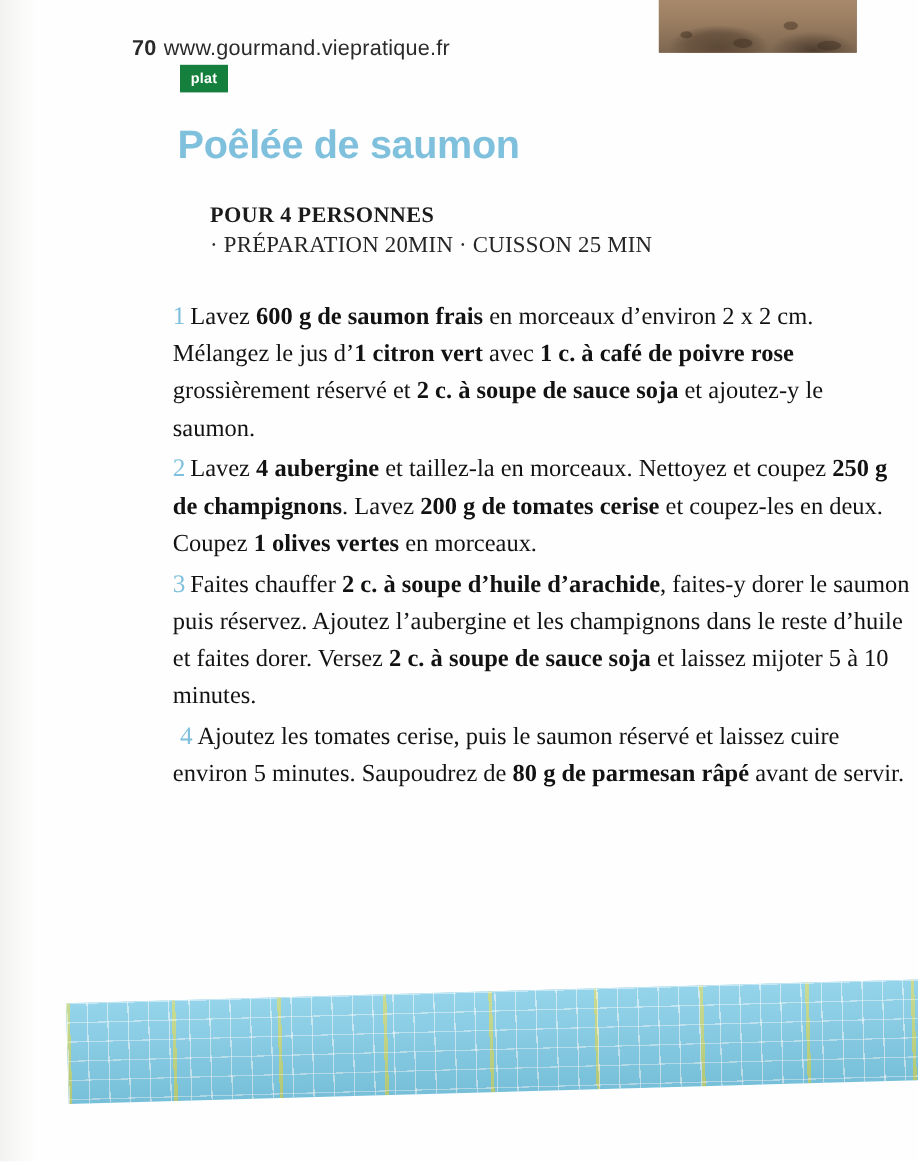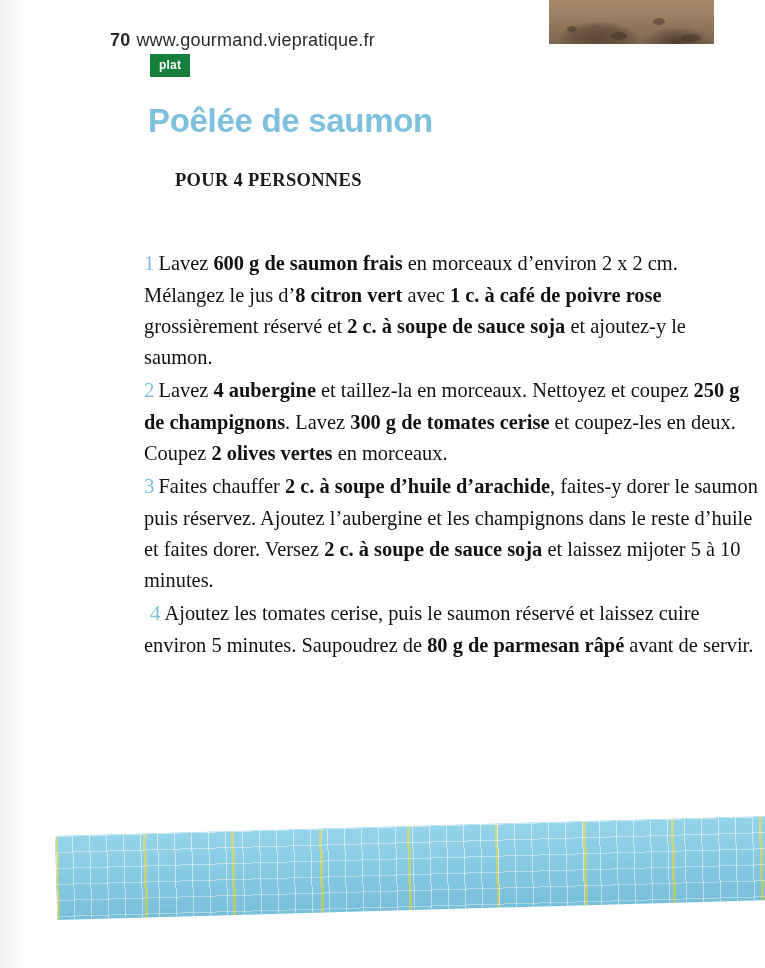--- a/index.html
+++ b/index.html
@@ -196,25 +196,26 @@
   </div>
 
   <div class="badge">plat</div>
 
   <h1 class="title">
     <span class="l1">Poêlée de saumon</span>
   </h1>
 
   <div class="meta">
     <span class="servings">POUR 4 PERSONNES</span>
+    <span class="times">· PRÉPARATION 20MIN  · CUISSON 25 MIN</span>
   </div>
 
   <div class="steps">
-      <p class="step"><span class="num">1</span><span><span>Lavez </span><b>600 g de saumon frais</b><span> en morceaux d’environ 2 x 2 cm. Mélangez le jus d’</span><b>8 citron vert</b><span> avec </span><b>1 c. à café de poivre rose</b><span> grossièrement réservé et </span><b>2 c. à soupe de sauce soja</b><span> et ajoutez-y le saumon.</span></span></p>
-      <p class="step"><span class="num">2</span><span><span>Lavez </span><b>4 aubergine</b><span> et taillez-la en morceaux. Nettoyez et coupez </span><b>250 g de champignons</b><span>. Lavez </span><b>300 g de tomates cerise</b><span> et coupez-les en deux. Coupez </span><b>2 olives vertes</b><span> en morceaux.</span></span></p>
+      <p class="step"><span class="num">1</span><span><span>Lavez </span><b>600 g de saumon frais</b><span> en morceaux d’environ 2 x 2 cm. Mélangez le jus d’</span><b>1 citron vert</b><span> avec </span><b>1 c. à café de poivre rose</b><span> grossièrement réservé et </span><b>2 c. à soupe de sauce soja</b><span> et ajoutez-y le saumon.</span></span></p>
+      <p class="step"><span class="num">2</span><span><span>Lavez </span><b>4 aubergine</b><span> et taillez-la en morceaux. Nettoyez et coupez </span><b>250 g de champignons</b><span>. Lavez </span><b>200 g de tomates cerise</b><span> et coupez-les en deux. Coupez </span><b>1 olives vertes</b><span> en morceaux.</span></span></p>
       <p class="step"><span class="num">3</span><span><span>Faites chauffer </span><b>2 c. à soupe d’huile d’arachide</b><span>, faites-y dorer le saumon puis réservez. Ajoutez l’aubergine et les champignons dans le reste d’huile et faites dorer. Versez </span><b>2 c. à soupe de sauce soja</b><span> et laissez mijoter 5 à 10 minutes.</span></span></p>
       <p class="step"><span class="num ind">4</span><span><span>Ajoutez les tomates cerise, puis le saumon réservé et laissez cuire environ 5 minutes. Saupoudrez de </span><b>80 g de parmesan râpé</b><span> avant de servir.</span></span></p>
     </div>
 
   <div class="banner">
     <div class="grid-v"></div>
     <div class="grid-h"></div>
     <div class="shade"></div>
   </div>
 

